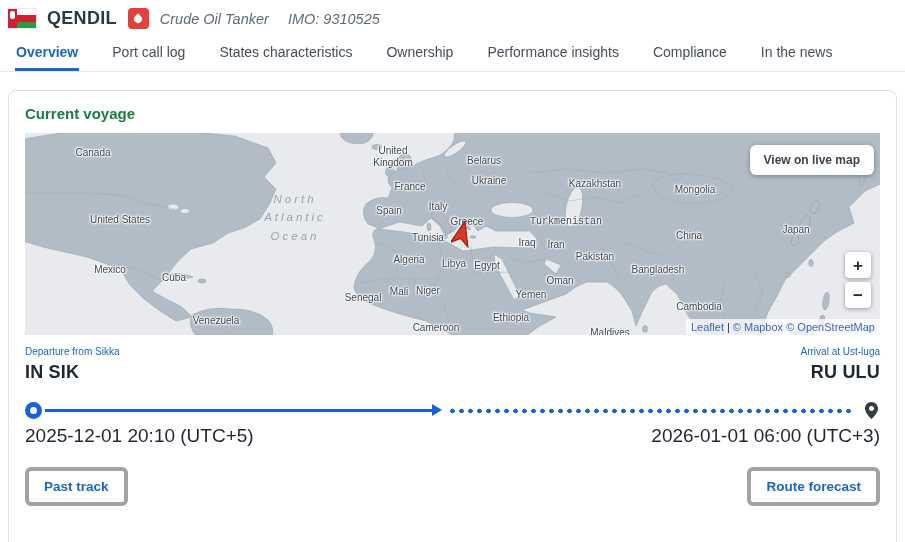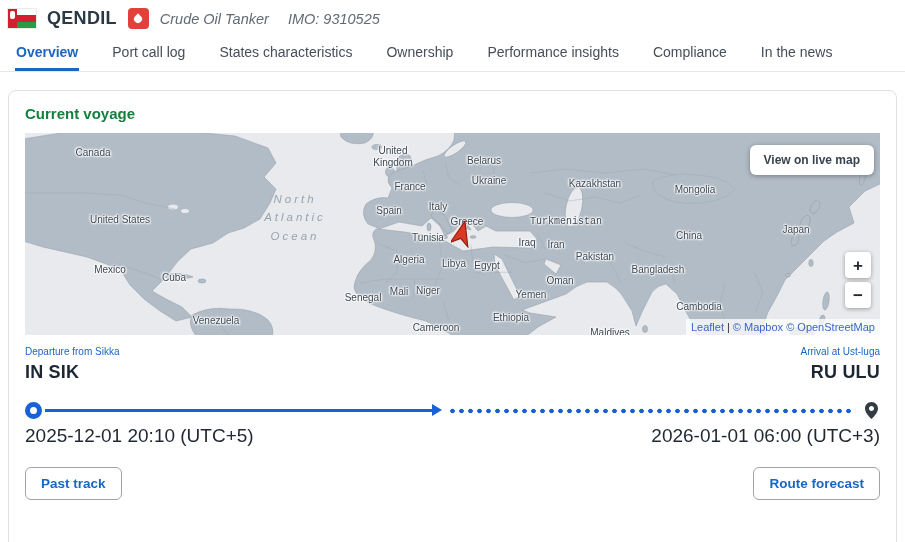--- a/index.html
+++ b/index.html
@@ -60,21 +60,21 @@
   .donut{width:7px;height:7px;border:5px solid #1961d6;border-radius:50%;background:#fff;flex:0 0 auto;}
   .solid{width:388px;height:3px;background:#1961d6;margin-left:3px;position:relative;flex:0 0 auto;}
   .solid .arrowhead{position:absolute;right:-9px;top:-5.5px;width:0;height:0;
         border-left:10px solid #1961d6;border-top:6.5px solid transparent;border-bottom:6.5px solid transparent;}
   .dots{flex:1;height:6px;margin:0 8px 0 15px;background-repeat:repeat-x;background-position:0 center;
         background-image:radial-gradient(circle,#1961d6 2px,rgba(25,97,214,0) 2.6px);background-size:9px 6px;}
   .pin{flex:0 0 auto;display:flex;}
   .times-row{margin-top:16px;font-size:13px;color:#5f6b76;}
   .values-row{margin-top:4px;font-size:19px;color:#1f2832;text-align:right;}
   .buttons-row{margin-top:20px;}
-  .btn{background:#fff;border:1px solid #a3a3a3;border-radius:6px;padding:8px 15px;
+  .btn{background:#fff;border:4px solid #a3a3a3;border-radius:6px;padding:8px 15px;
        font-size:13.5px;font-weight:bold;color:#1a66c2;cursor:pointer;font-family:inherit;}
 </style>
 </head>
 <body>
 
 <div class="top-header">
   <div class="flag">
     <div class="band"></div>
       <div class="w"></div>
       <div class="r"></div>

